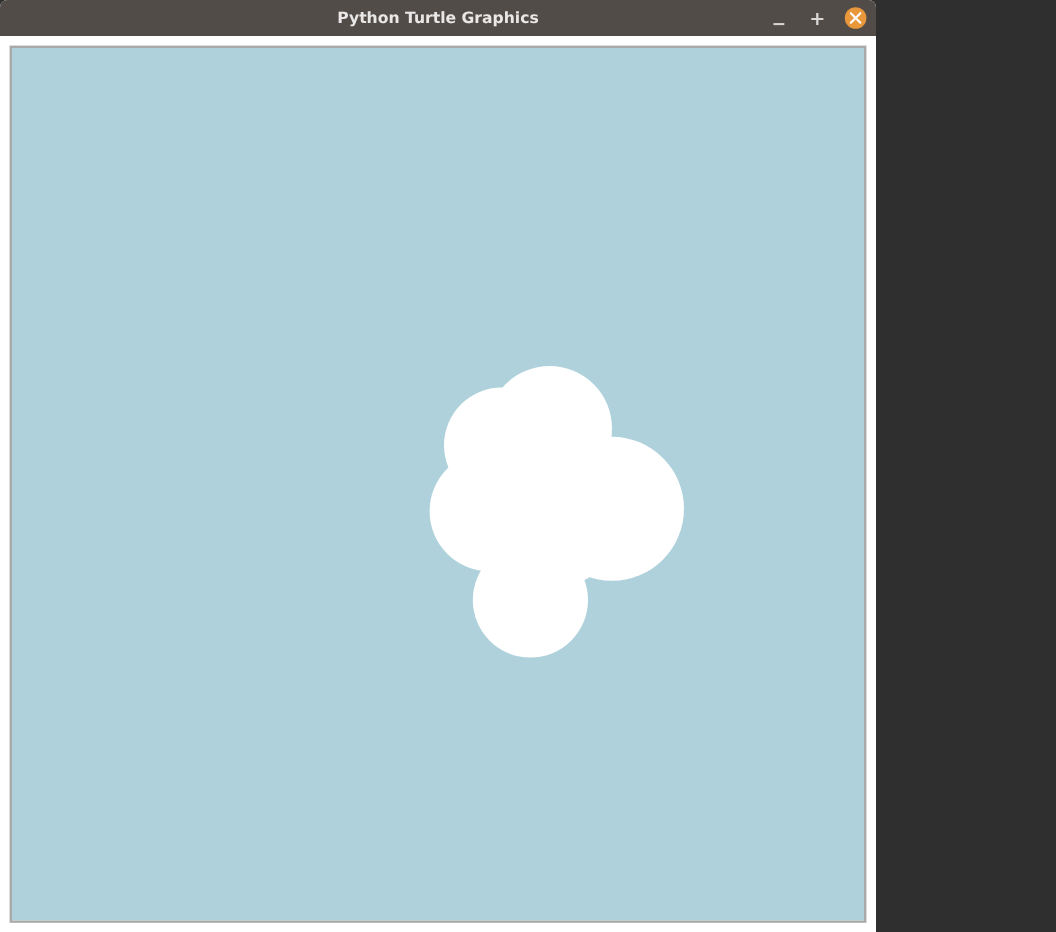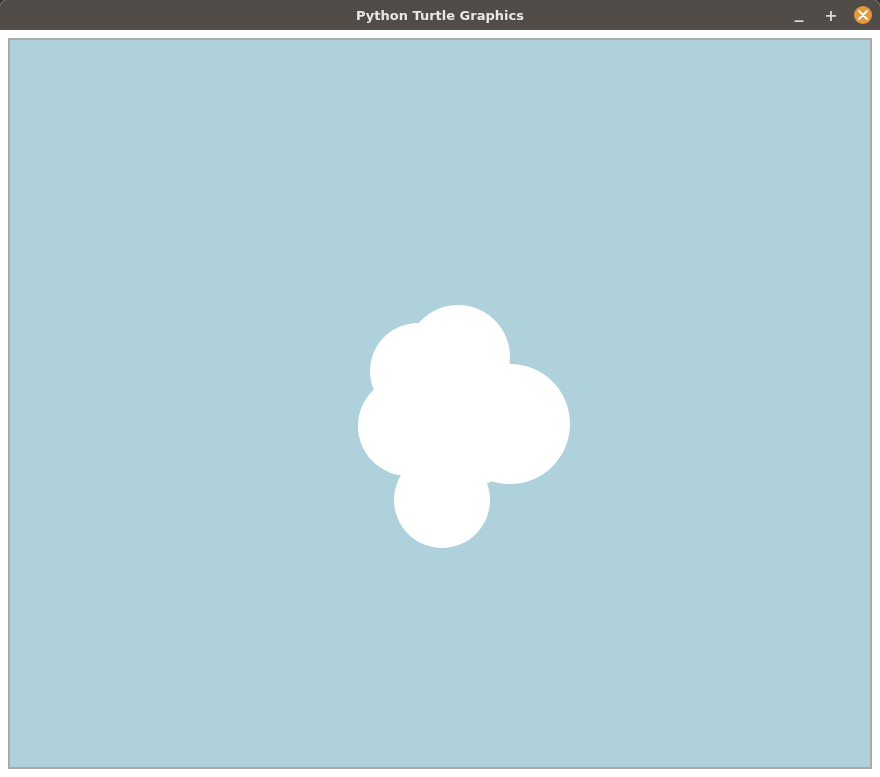--- a/index.html
+++ b/index.html
@@ -4,21 +4,21 @@
   <style>
     * { box-sizing: border-box; margin: 0; padding: 0; }
     body {
       width: 880px;
       height: 777px;
       background: #2f2f2f;
       font-family: "DejaVu Sans", "Cantarell", sans-serif;
       overflow: hidden;
     }
     .window {
-      width: 880px;
+      width: 730px;
       height: 777px;
       background: #ffffff;
       display: flex;
       flex-direction: column;
       border-radius: 6px 6px 0 0;
       overflow: hidden;
     }
     .titlebar {
       height: 30px;
       background: #524c48;

